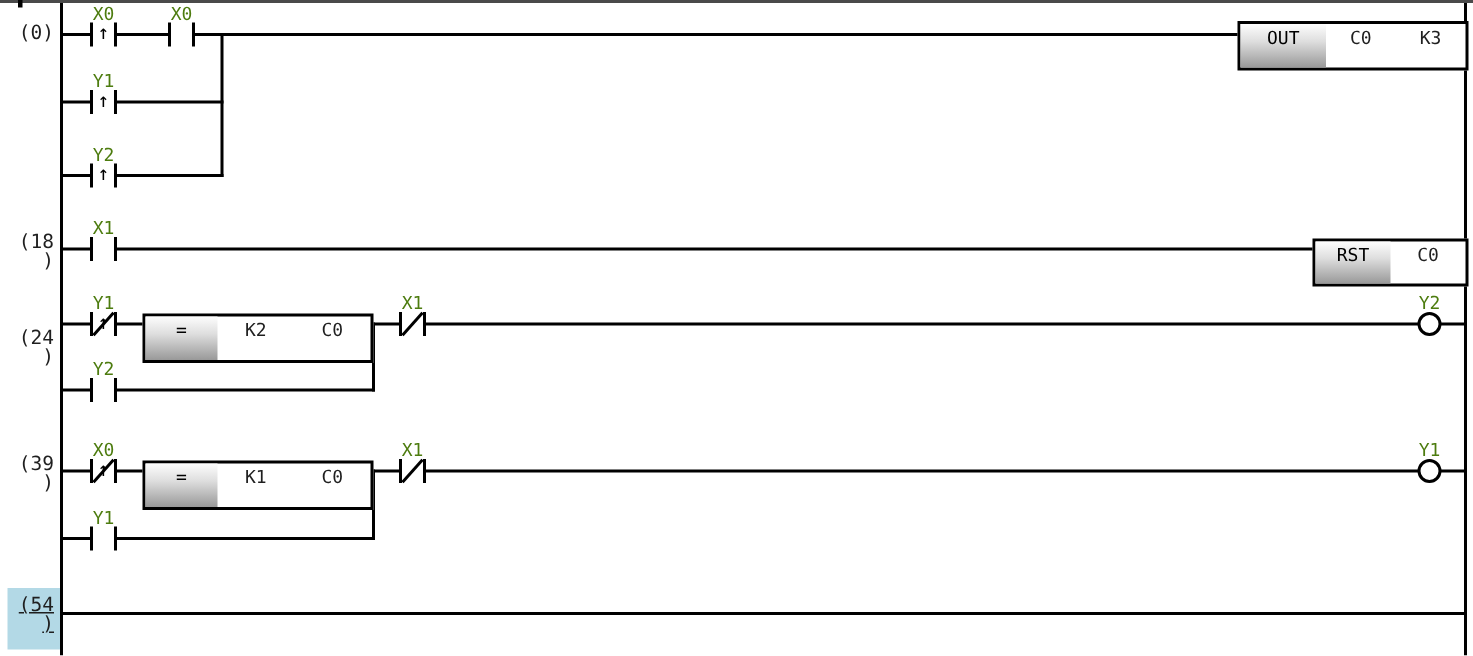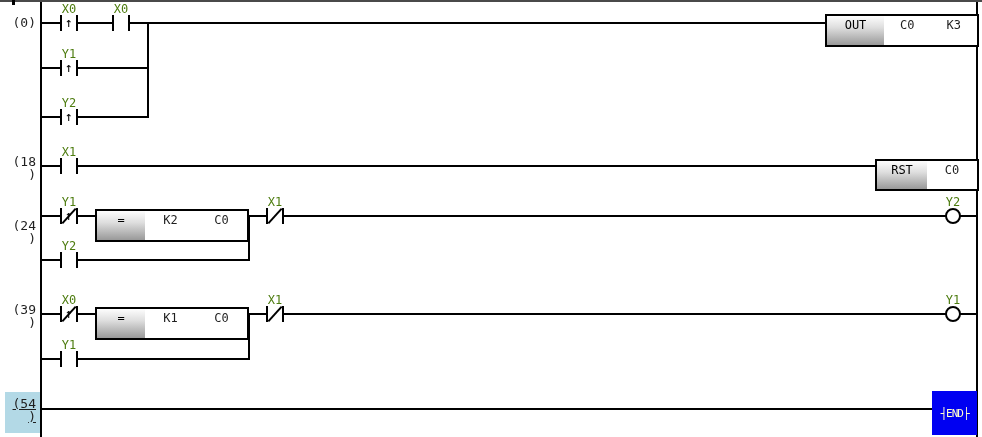--- a/index.html
+++ b/index.html
@@ -210,17 +210,14 @@
   <span class="lbl coil-lbl" style="left:943px; top:294px;">Y1</span>
   <div class="coil" style="left:945px; top:306px;"></div>
 
   <span class="lbl" style="left:60px; top:339px;">Y1</span>
   <div class="contact" style="left:60px; top:351px;">
     <div class="gap"></div>
     <div class="bar l"></div>
     <div class="bar r"></div>
   </div>
 
-  <div class="end-block">
-    <span>┤END├</span>
-  </div>
 
 </div>
 
 </body></html>

